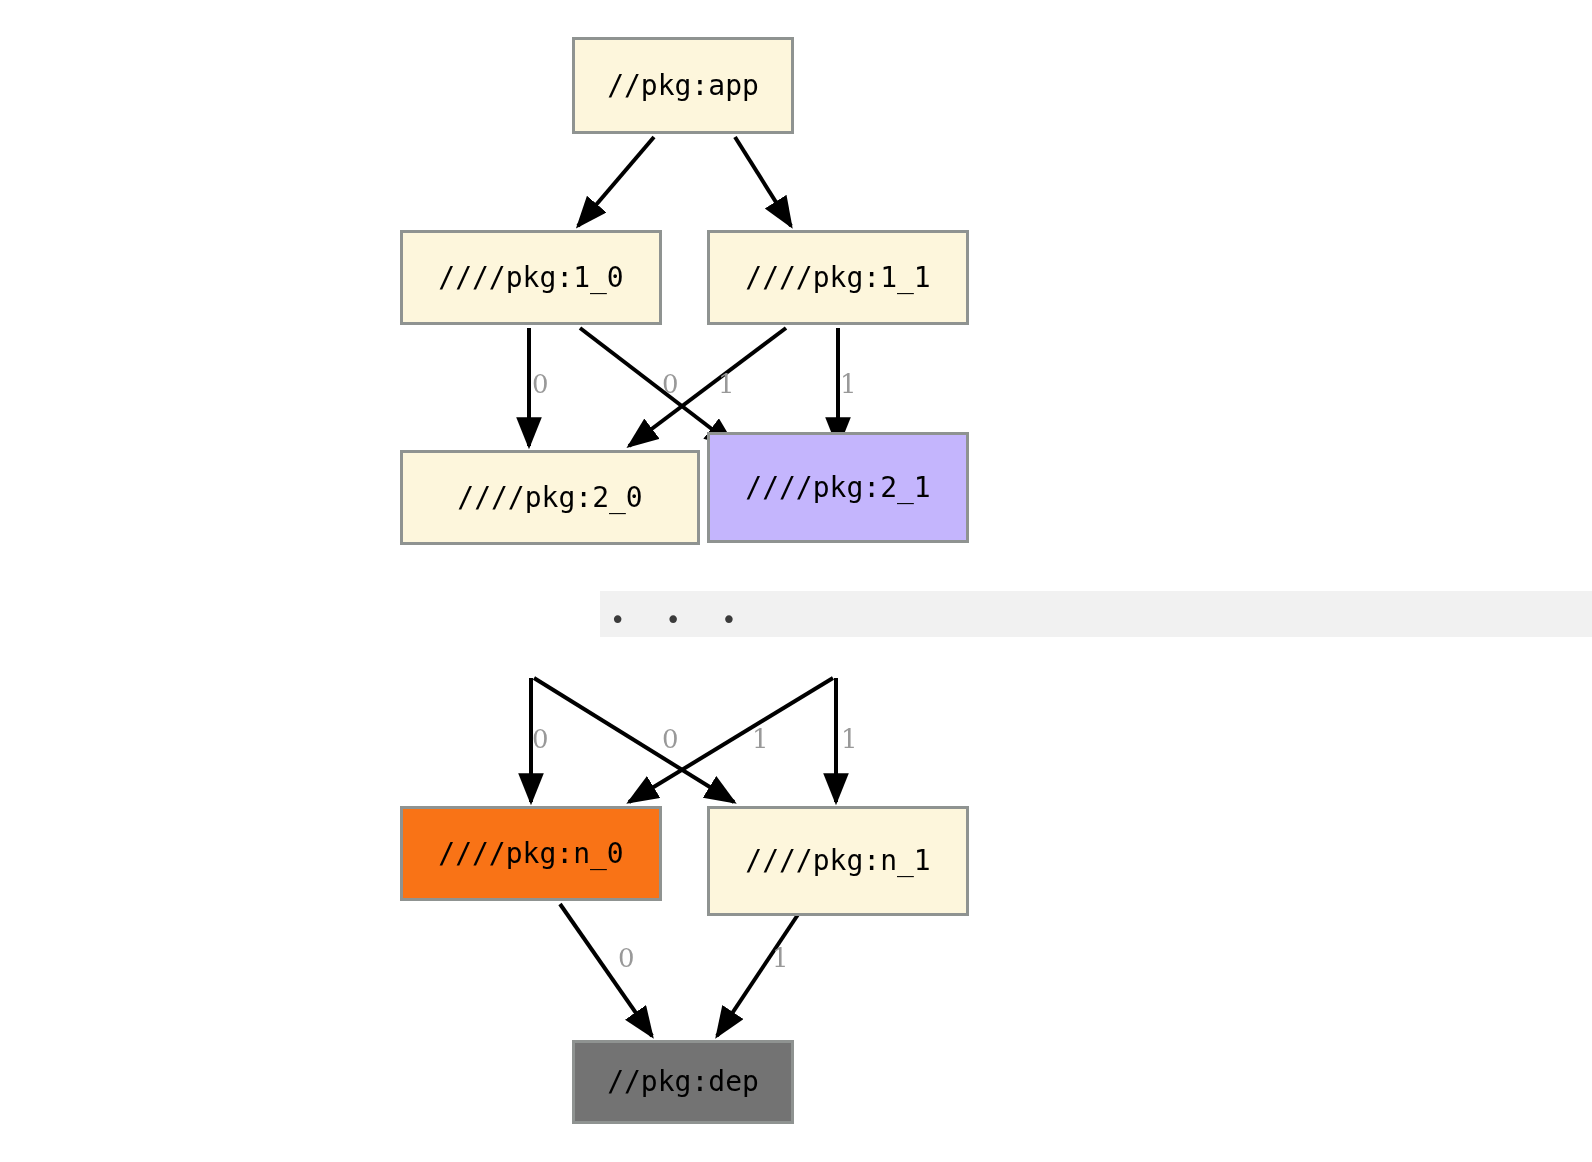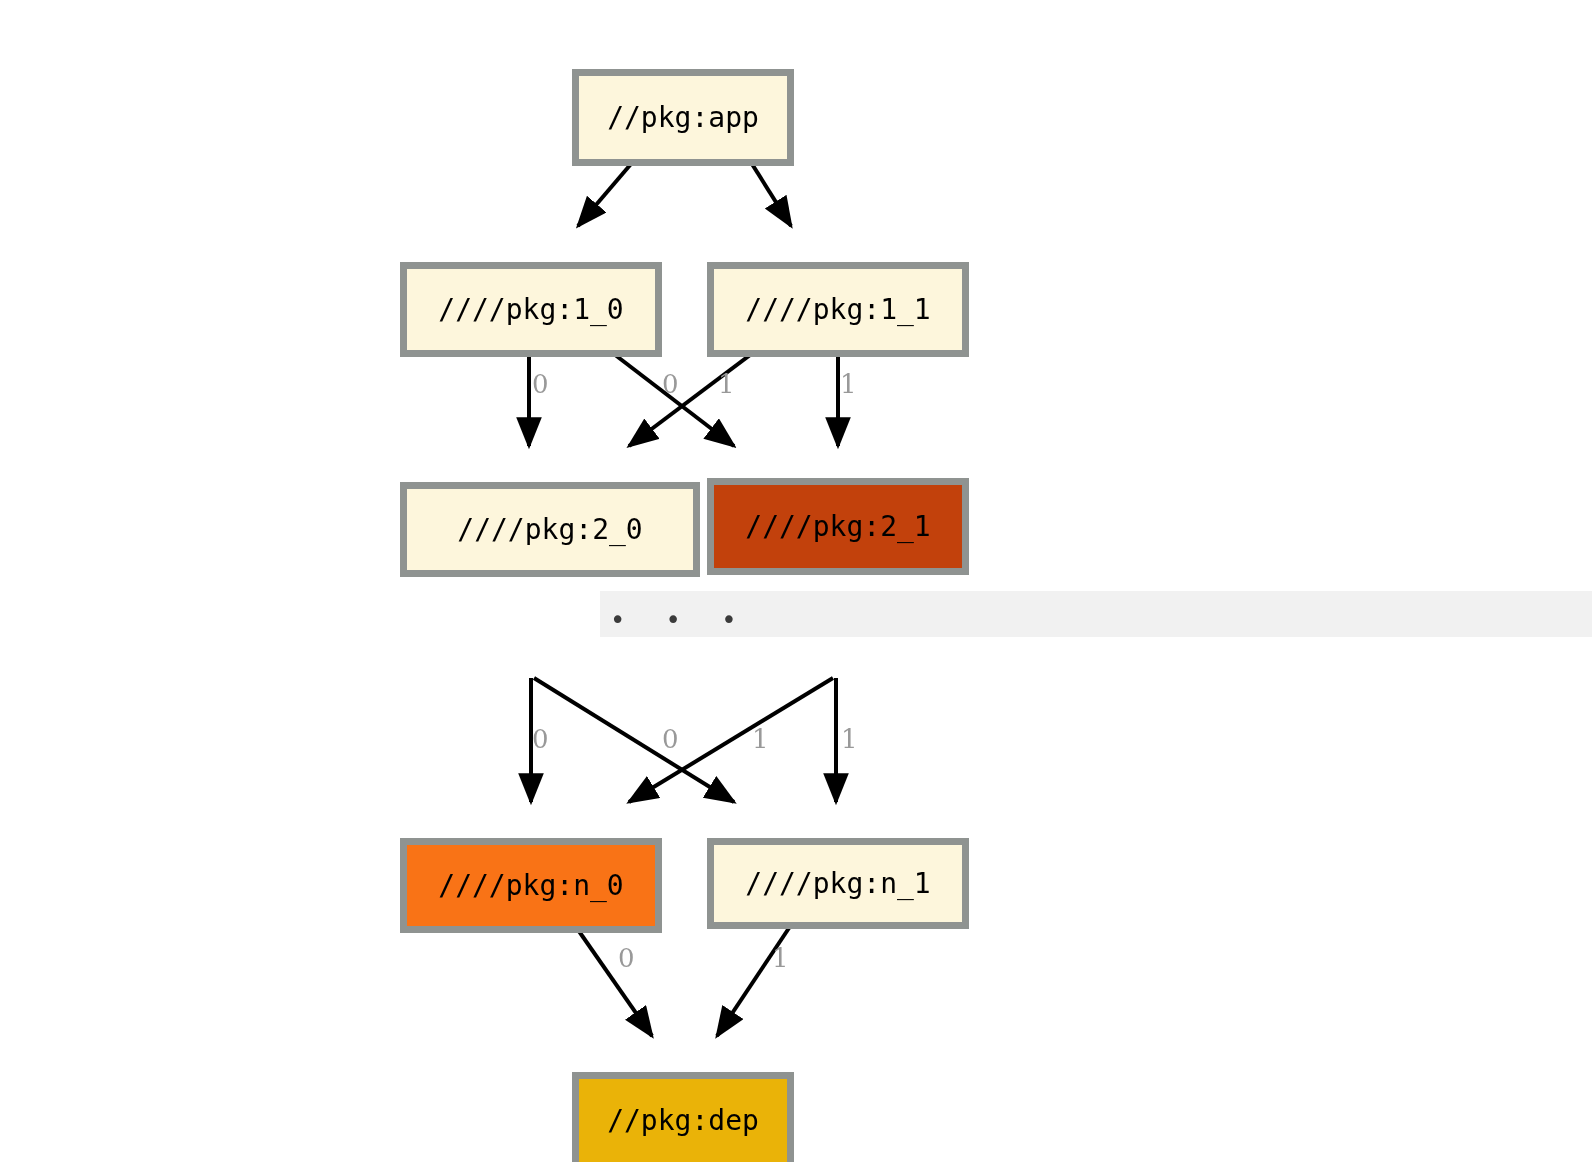--- a/index.html
+++ b/index.html
@@ -26,25 +26,24 @@
     left: 0;
     top: 0;
     width: 1592px;
     height: 1162px;
     display: block;
   }
   .node-box {
     position: absolute;
     box-sizing: border-box;
     background: #fdf6dc;
-    border: 7px solid #14b8a6;
+    border: 3px solid #14b8a6;
     display: flex;
     align-items: center;
     justify-content: center;
-    margin-top: 32px;
   }
   .node-label {
     font-family: "DejaVu Sans Mono", "Liberation Mono", monospace;
     font-size: 28px;
     color: #000000;
     letter-spacing: 0px;
     white-space: nowrap;
     line-height: 1;
   }
   .edge-label {
@@ -104,30 +103,30 @@
       </div>
       <div class="node-box" style="left: 400px; top: 230px; width: 262px; height: 95px; background: rgb(253, 246, 220); border-color: rgb(143, 147, 145);">
         <span class="node-label">////pkg:1_0</span>
       </div>
       <div class="node-box" style="left: 707px; top: 230px; width: 262px; height: 95px; background: rgb(253, 246, 220); border-color: rgb(143, 147, 145);">
         <span class="node-label">////pkg:1_1</span>
       </div>
       <div class="node-box" style="left: 400px; top: 450px; width: 300px; height: 95px; background: rgb(253, 246, 220); border-color: rgb(143, 147, 145);">
         <span class="node-label">////pkg:2_0</span>
       </div>
-      <div class="node-box" style="left: 707px; top: 446px; width: 262px; height: 97px; background: #c2410c; border-color: rgb(143, 147, 145);">
+      <div class="node-box" style="left: 707px; top: 432px; width: 262px; height: 111px; background: #c4b5fd; border-color: rgb(143, 147, 145);">
         <span class="node-label">////pkg:2_1</span>
       </div>
       <div class="node-box" style="left: 400px; top: 806px; width: 262px; height: 95px; background: #f97316; border-color: rgb(143, 147, 145);">
         <span class="node-label">////pkg:n_0</span>
       </div>
-      <div class="node-box" style="left: 707px; top: 806px; width: 262px; height: 91px; background: rgb(253, 246, 220); border-color: rgb(143, 147, 145);">
+      <div class="node-box" style="left: 707px; top: 806px; width: 262px; height: 110px; background: rgb(253, 246, 220); border-color: rgb(143, 147, 145);">
         <span class="node-label">////pkg:n_1</span>
       </div>
-      <div class="node-box" style="left: 572px; top: 1040px; width: 222px; height: 97px; background: #eab308; border-color: rgb(143, 147, 145);">
+      <div class="node-box" style="left: 572px; top: 1040px; width: 222px; height: 84px; background: #737373; border-color: rgb(143, 147, 145);">
         <span class="node-label">//pkg:dep</span>
       </div>
     </div>
   <div id="edge-labels-group">
       <span class="edge-label" style="left: 532px; top: 371px; color: rgb(153, 153, 153);">0</span>
       <span class="edge-label" style="left: 662px; top: 371px; color: rgb(153, 153, 153);">0</span>
       <span class="edge-label" style="left: 718px; top: 371px; color: rgb(153, 153, 153);">1</span>
       <span class="edge-label" style="left: 840px; top: 371px; color: rgb(153, 153, 153);">1</span>
       <span class="edge-label" style="left: 532px; top: 726px; color: rgb(153, 153, 153);">0</span>
       <span class="edge-label" style="left: 662px; top: 726px; color: rgb(153, 153, 153);">0</span>

